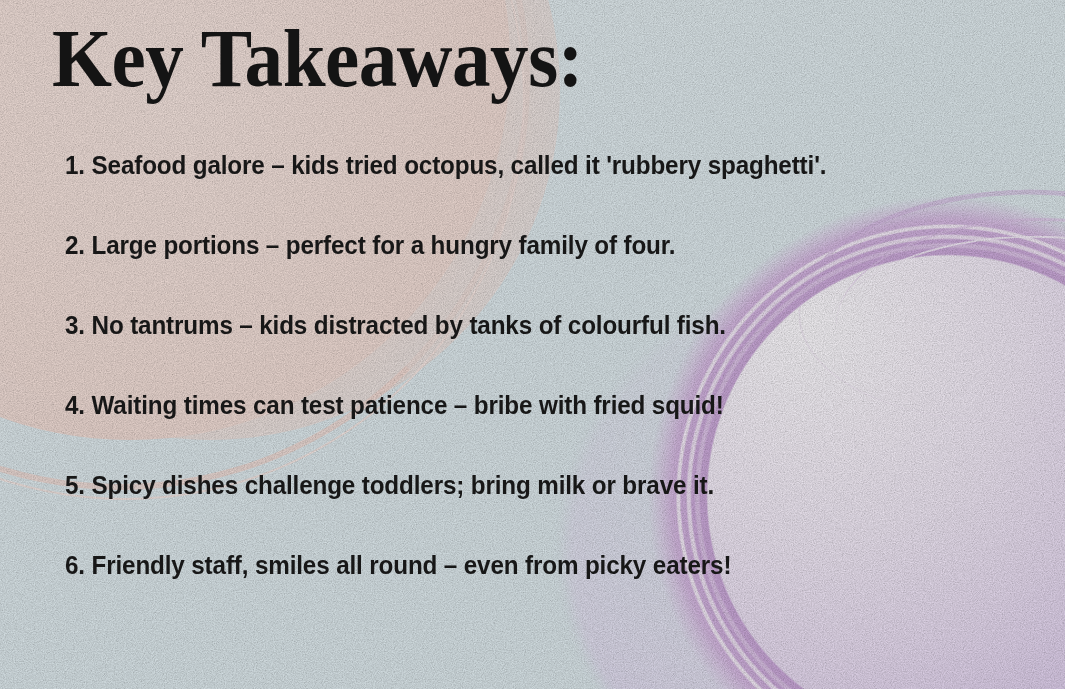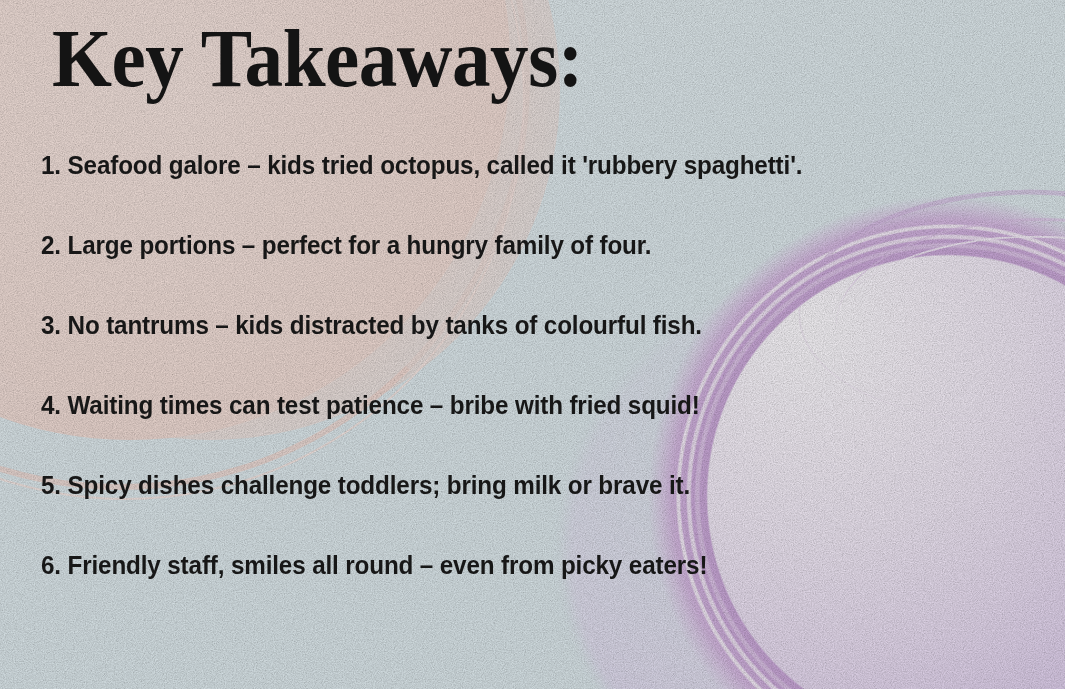--- a/index.html
+++ b/index.html
@@ -263,21 +263,21 @@
     line-height: 1.0;
     letter-spacing: -0.5px;
     color: #141414;
     transform: scaleX(0.94);
     transform-origin: left top;
     white-space: nowrap;
   }
 
   .list {
     position: absolute;
-    left: 41px;
+    left: 65px;
     top: 153px;
     width: 960px;
     margin: 0;
     padding: 0;
     list-style: none;
   }
 
   .list-item {
     height: 80px;
     margin: 0;

